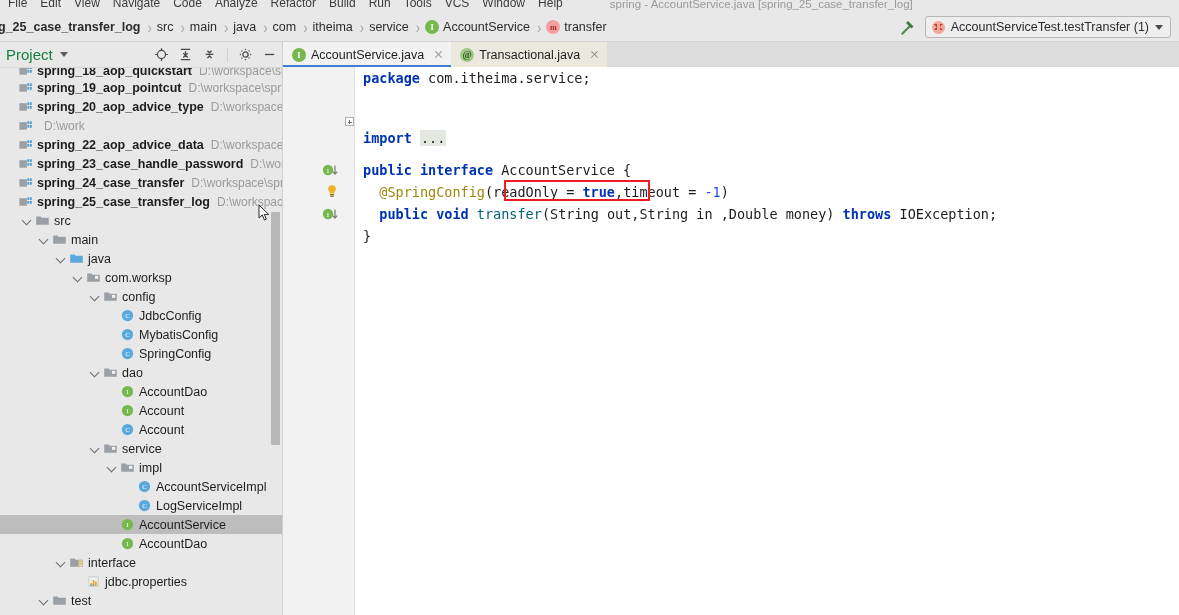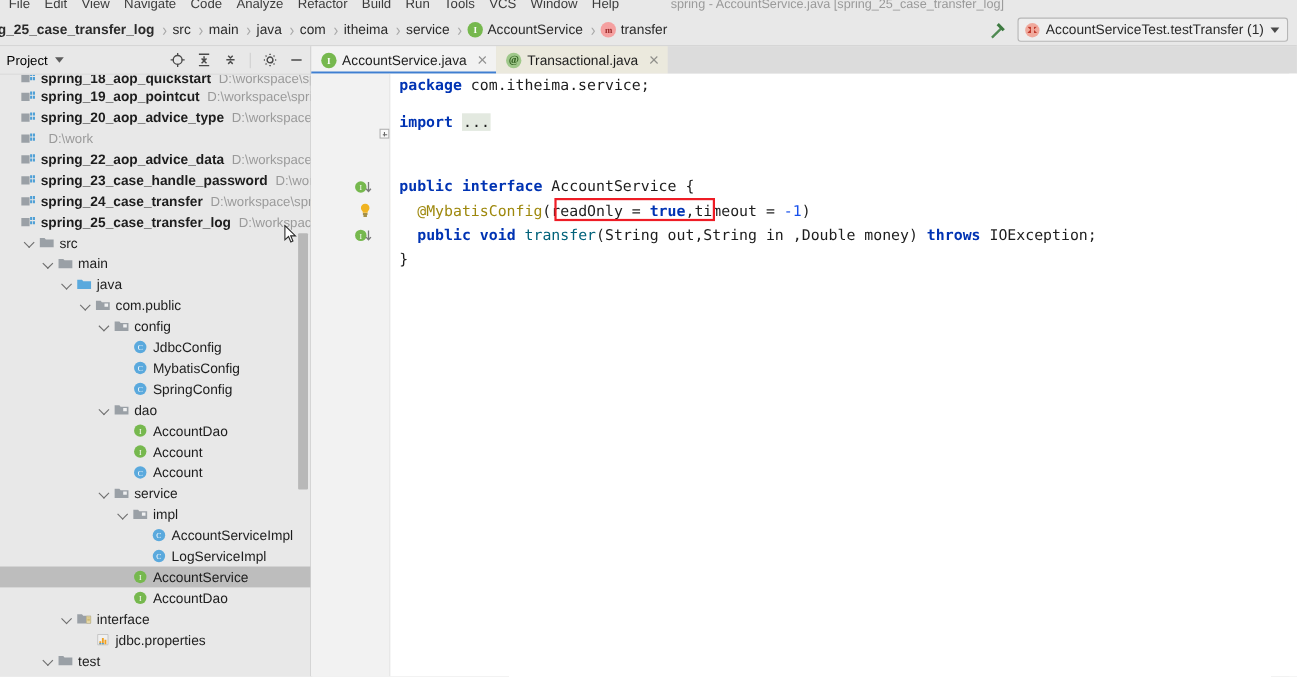--- a/index.html
+++ b/index.html
@@ -95,21 +95,21 @@
   .badge.meth  { background: #f5a0a0; color:#9b2b2b; font-size:8px;}
   .badge.anno  { background: #9fc88a; color:#2f5d1e; font-size:10px; }
 
   
   .toolhdr {
     position: absolute; top: 42px; left: 0; width: 283px; height: 26px;
     background: #e8e8e8; display: flex; align-items: center;
     padding: 0 6px 0 6px;
     border-bottom: 1px solid #d8d8d8;
   }
-  .toolhdr .title { font-size: 12px; color: #000000; }
+  .toolhdr .title { font-size: 15px; color: #15803d; }
   .toolhdr .tcaret {
     width: 0; height: 0; margin-left: 7px;
     border-left: 4px solid transparent; border-right: 4px solid transparent;
     border-top: 5px solid #5c5c5c;
   }
   .toolhdr .acts { margin-left: auto; display: flex; align-items: center; gap: 9px; }
   .toolhdr .acts .divline { width:1px; height:14px; background:#cfcfcf; margin:0 1px;}
   .ticon { width: 15px; height: 15px; display:block; }
 
   
@@ -487,21 +487,21 @@
       </div>
       <div class="trow">
         <span style="display: inline-block; width: 73px; flex: 0 0 auto;"></span>
         <span class="arrow open"></span>
         <span style="display: inline-flex; flex: 0 0 auto;">
           <svg class="ic" viewBox="0 0 16 16">
             <path d="M1.3 3.6h4.6l1.2 1.4h7.6v7.6H1.3z" fill="#9aa0a6"></path>
             <path d="M9.6 6.2h3.5v3.2H9.6z" fill="#ffffff" opacity=".85"></path>
           </svg>
         </span>
-        <span class="nm">com.public</span>
+        <span class="nm">com.worksp</span>
       </div>
       <div class="trow">
         <span style="display: inline-block; width: 90px; flex: 0 0 auto;"></span>
         <span class="arrow open"></span>
         <span style="display: inline-flex; flex: 0 0 auto;">
           <svg class="ic" viewBox="0 0 16 16">
             <path d="M1.3 3.6h4.6l1.2 1.4h7.6v7.6H1.3z" fill="#9aa0a6"></path>
             <path d="M9.6 6.2h3.5v3.2H9.6z" fill="#ffffff" opacity=".85"></path>
           </svg>
         </span>
@@ -736,24 +736,24 @@
       <svg viewBox="0 0 20 22" width="20" height="22">
         <circle cx="7" cy="11" r="5.2" fill="#76b84e"></circle>
         <text x="7" y="14" font-size="7" font-family="Liberation Serif, serif" fill="#fff" text-anchor="middle">I</text>
         <path d="M14 6.5v8M11.8 12.6L14 15l2.2-2.4" stroke="#7a7a7a" stroke-width="1.2" fill="none"></path>
       </svg>
     </div>
 
     <div class="code-area">
       <div class="cline" style="top:0px;left:8px;"><span class="kw">package</span> com.itheima.service;</div>
       <div class="cline" style="top:22px;left:8px;"></div>
-      <div class="cline" style="top:33px;left:8px;"><span class="kw">import</span> <span class="dots-fold">...</span></div>
+      <div class="cline" style="top:60px;left:8px;"><span class="kw">import</span> <span class="dots-fold">...</span></div>
       <div class="cline" style="top:66px;left:8px;"></div>
       <div class="cline" style="top:92px;left:8px;"><span class="kw">public</span> <span class="kw">interface</span> AccountService {</div>
-      <div class="cline" style="top:114px;left:8px;">  <span class="anno2">@MybatisConfig</span>(readOnly = <span class="kw">true</span>,timeout = <span class="num">-1</span>)</div>
+      <div class="cline" style="top:114px;left:8px;">  <span class="anno2">@SpringConfig</span>(readOnly = <span class="kw">true</span>,timeout = <span class="num">-1</span>)</div>
       <div class="cline" style="top:136px;left:8px;">  <span class="kw">public</span> <span class="kw">void</span> <span style="color:#00627a;">transfer</span>(String out,String in ,Double money) <span class="kw">throws</span> IOException;</div>
       <div class="cline" style="top:158px;left:8px;">}</div>
       <div class="cline" style="top:180px;left:8px;"></div>
       <div class="fold-box" style="top:50px;left:-10px;"></div>
     </div>
 
     <div class="redbox" style="left:221px;top:113px;width:146px;height:21px;"></div>
   </div>
   <div class="editor-right-edge"></div>
 </div>

